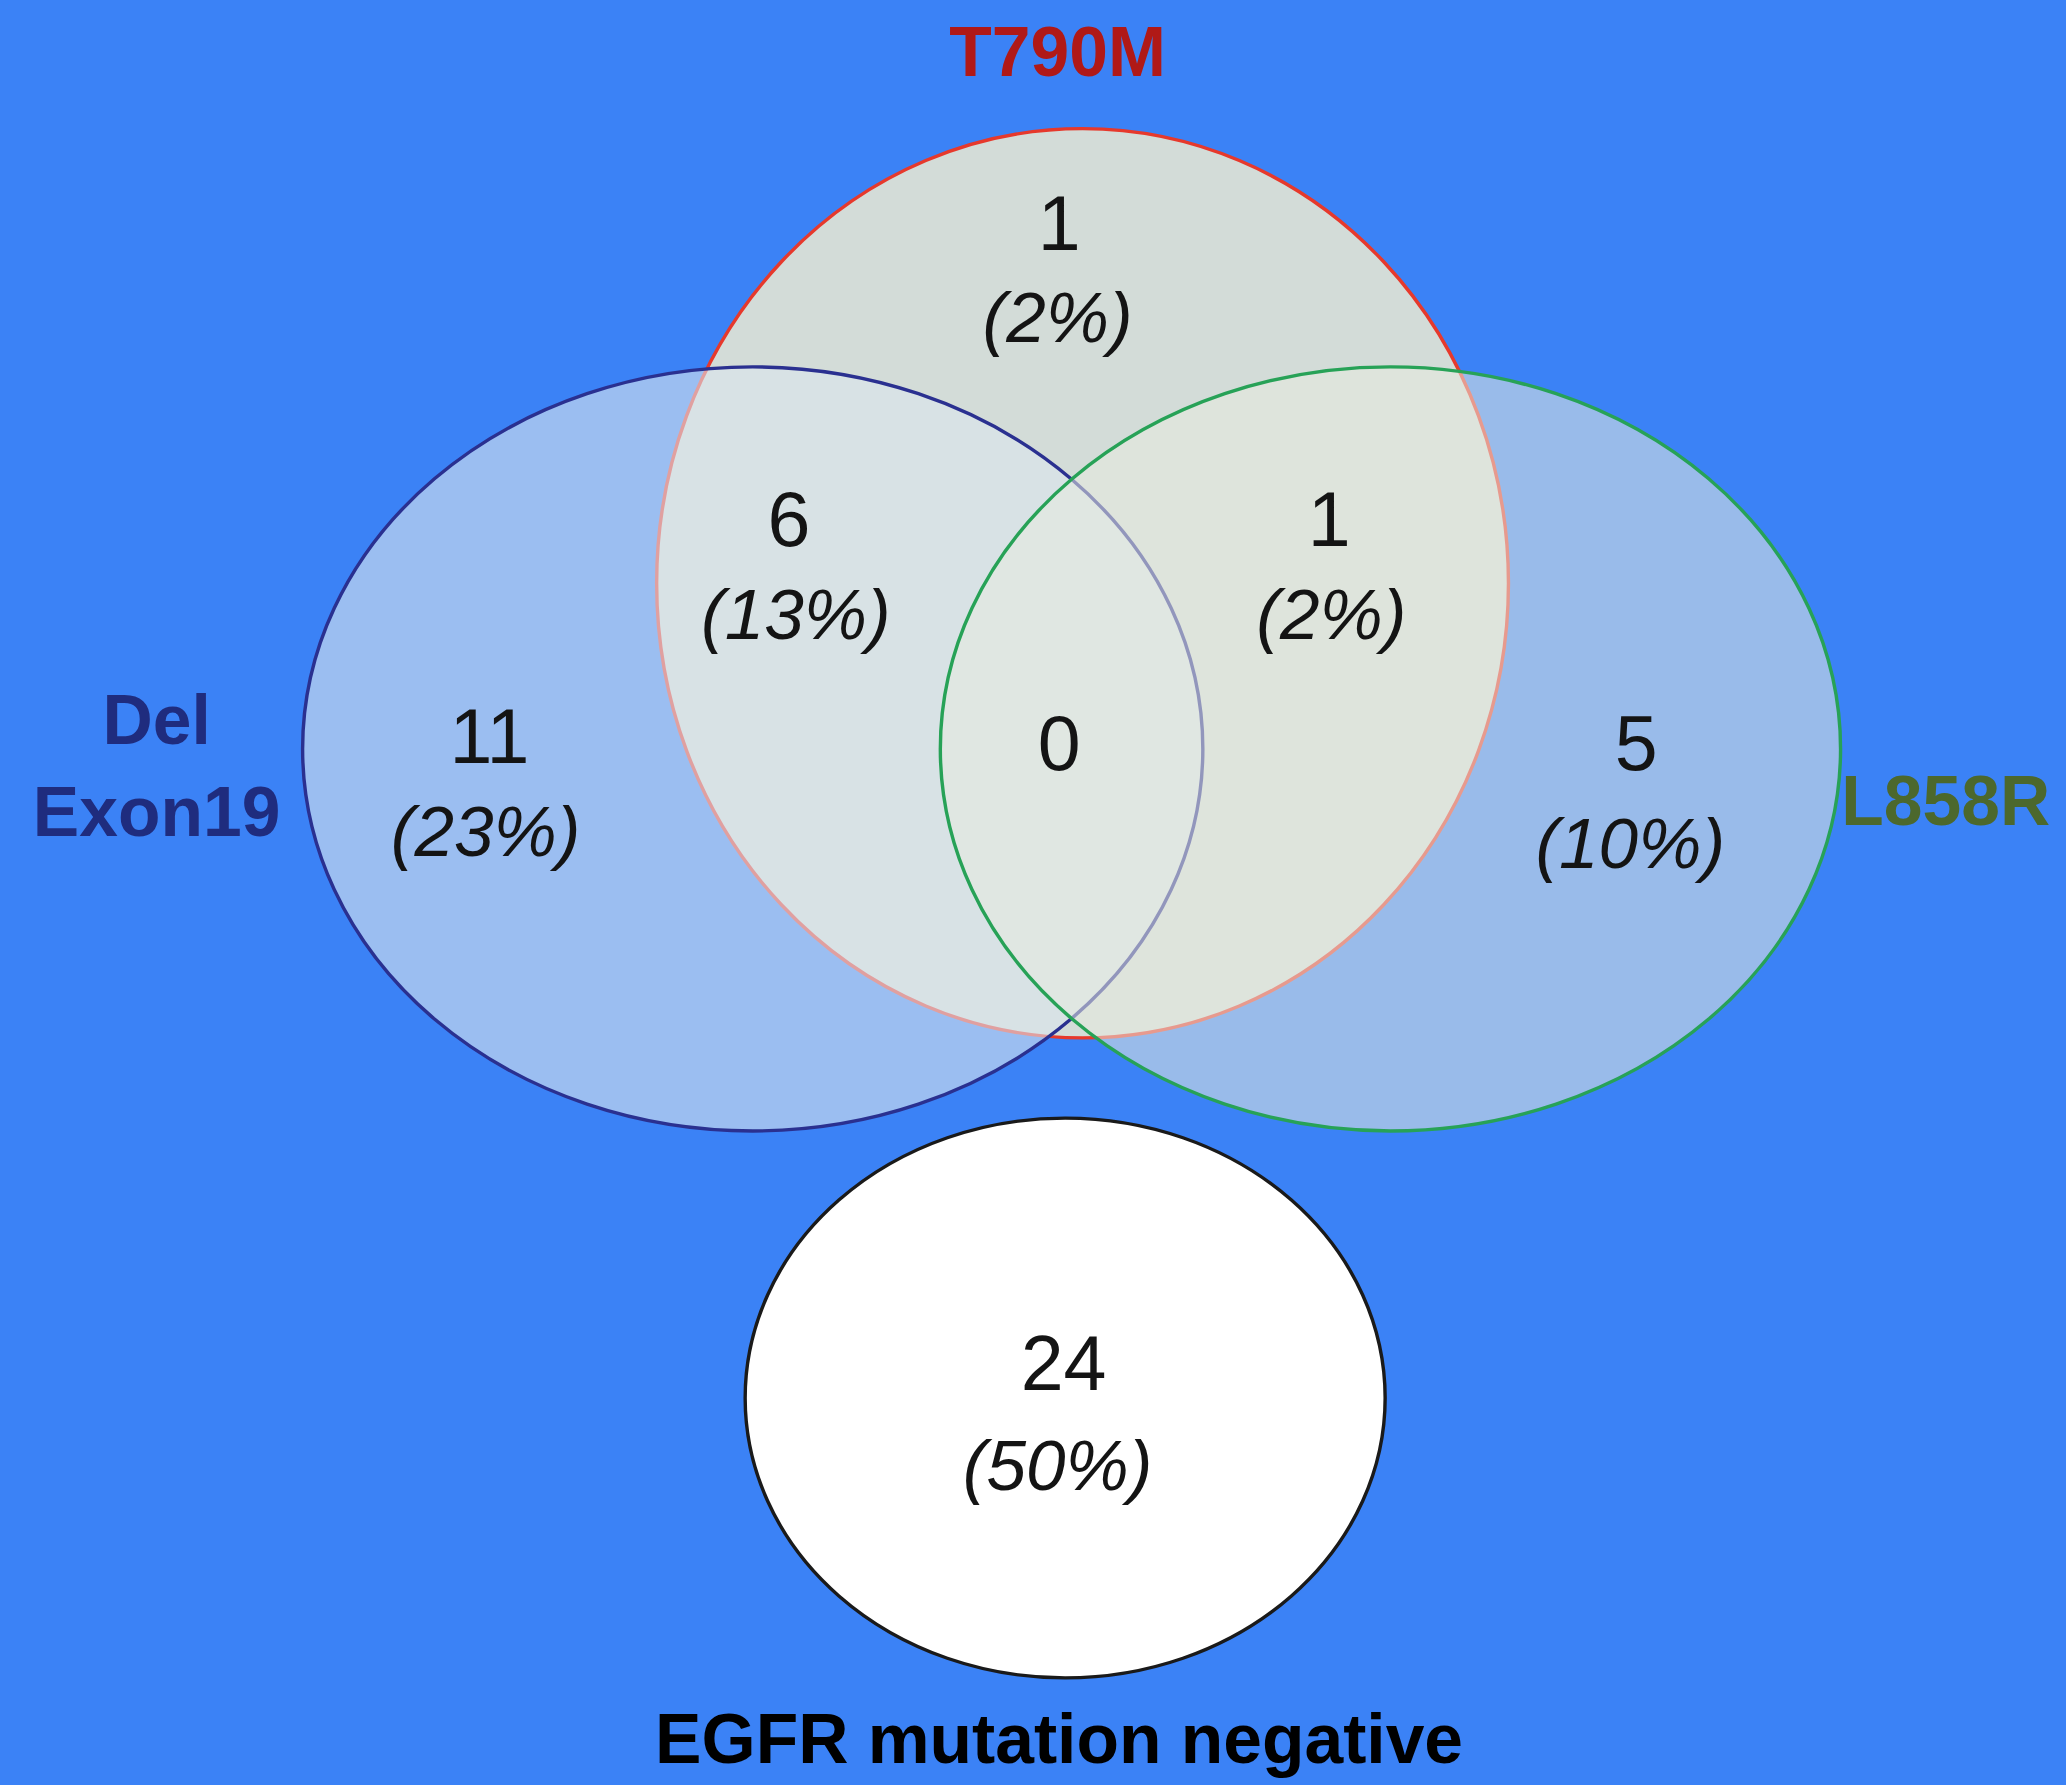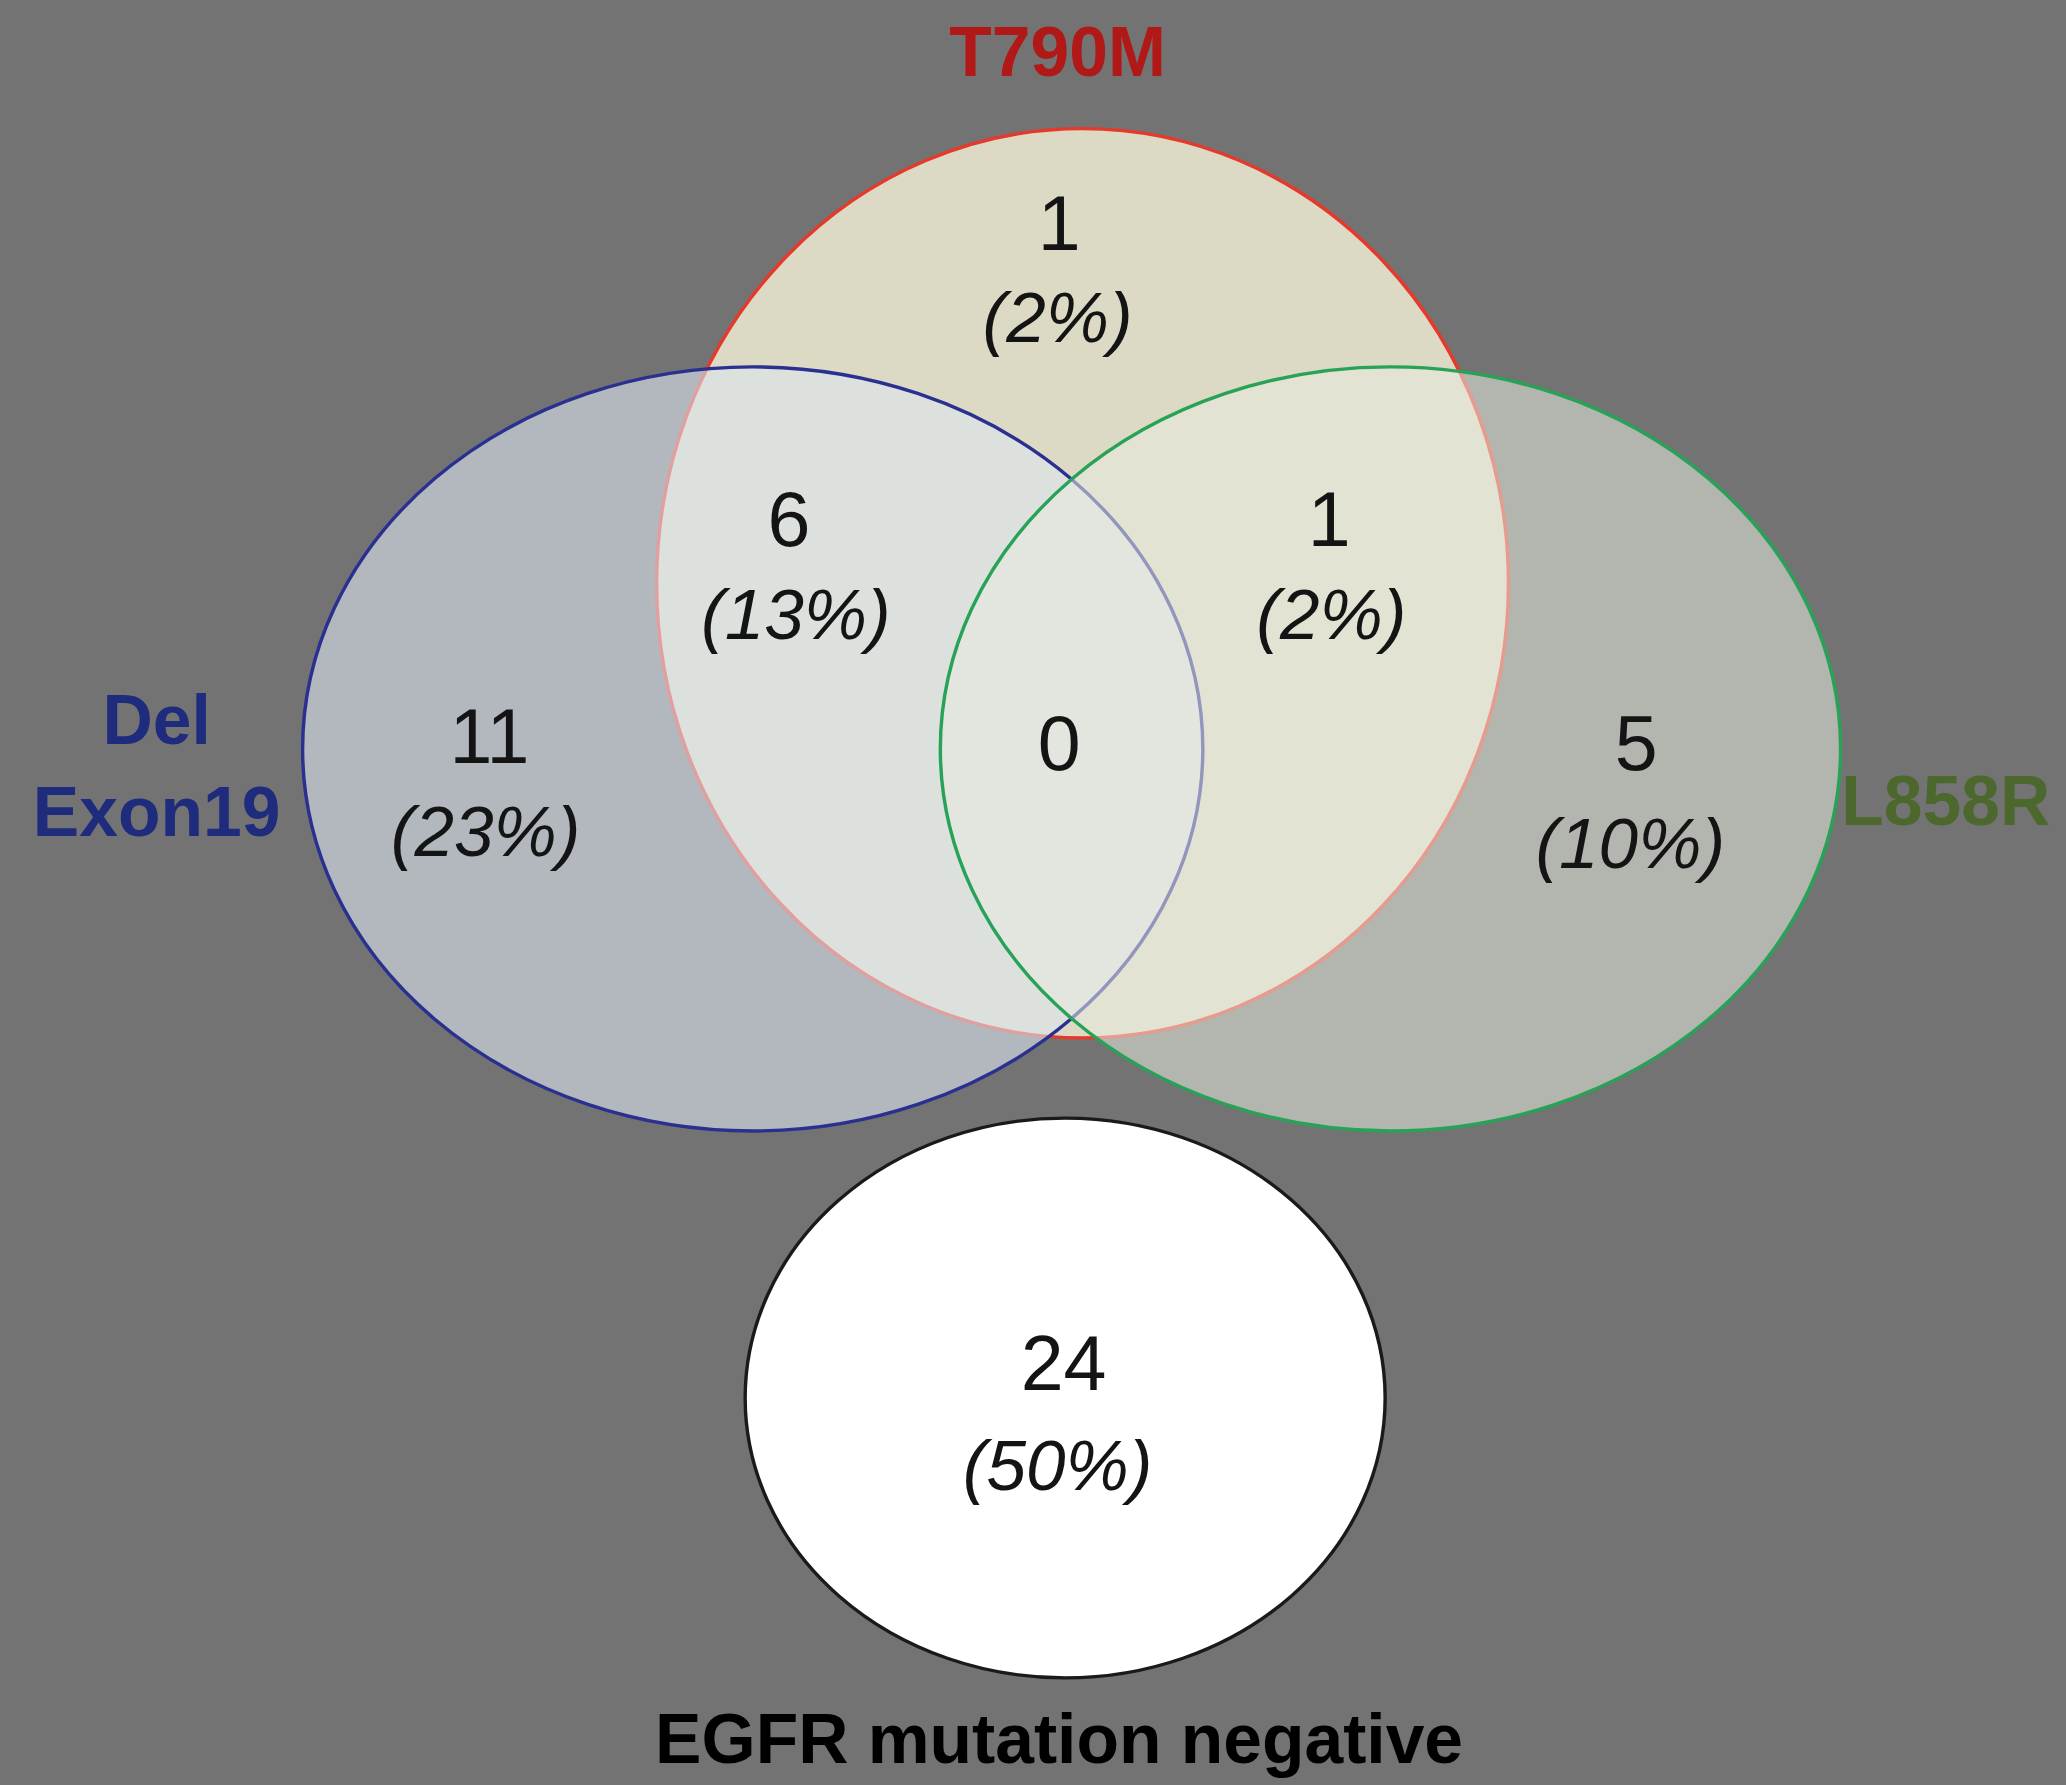--- a/index.html
+++ b/index.html
@@ -2,21 +2,21 @@
 <html style="font-size:12px"><head>
 <meta charset="utf-8">
 <style>
   html, body {
     margin: 0;
     padding: 0;
     background: #ffffff;
   }
   .figure-wrap {
     width: 100%;
-    background: #737373;
+    background: #3b82f6;
   }
   svg {
     display: block;
     width: 100%;
     height: auto;
   }
   .set-label {
     font-family: "Liberation Sans", sans-serif;
     font-weight: bold;
     font-size: 92px;

